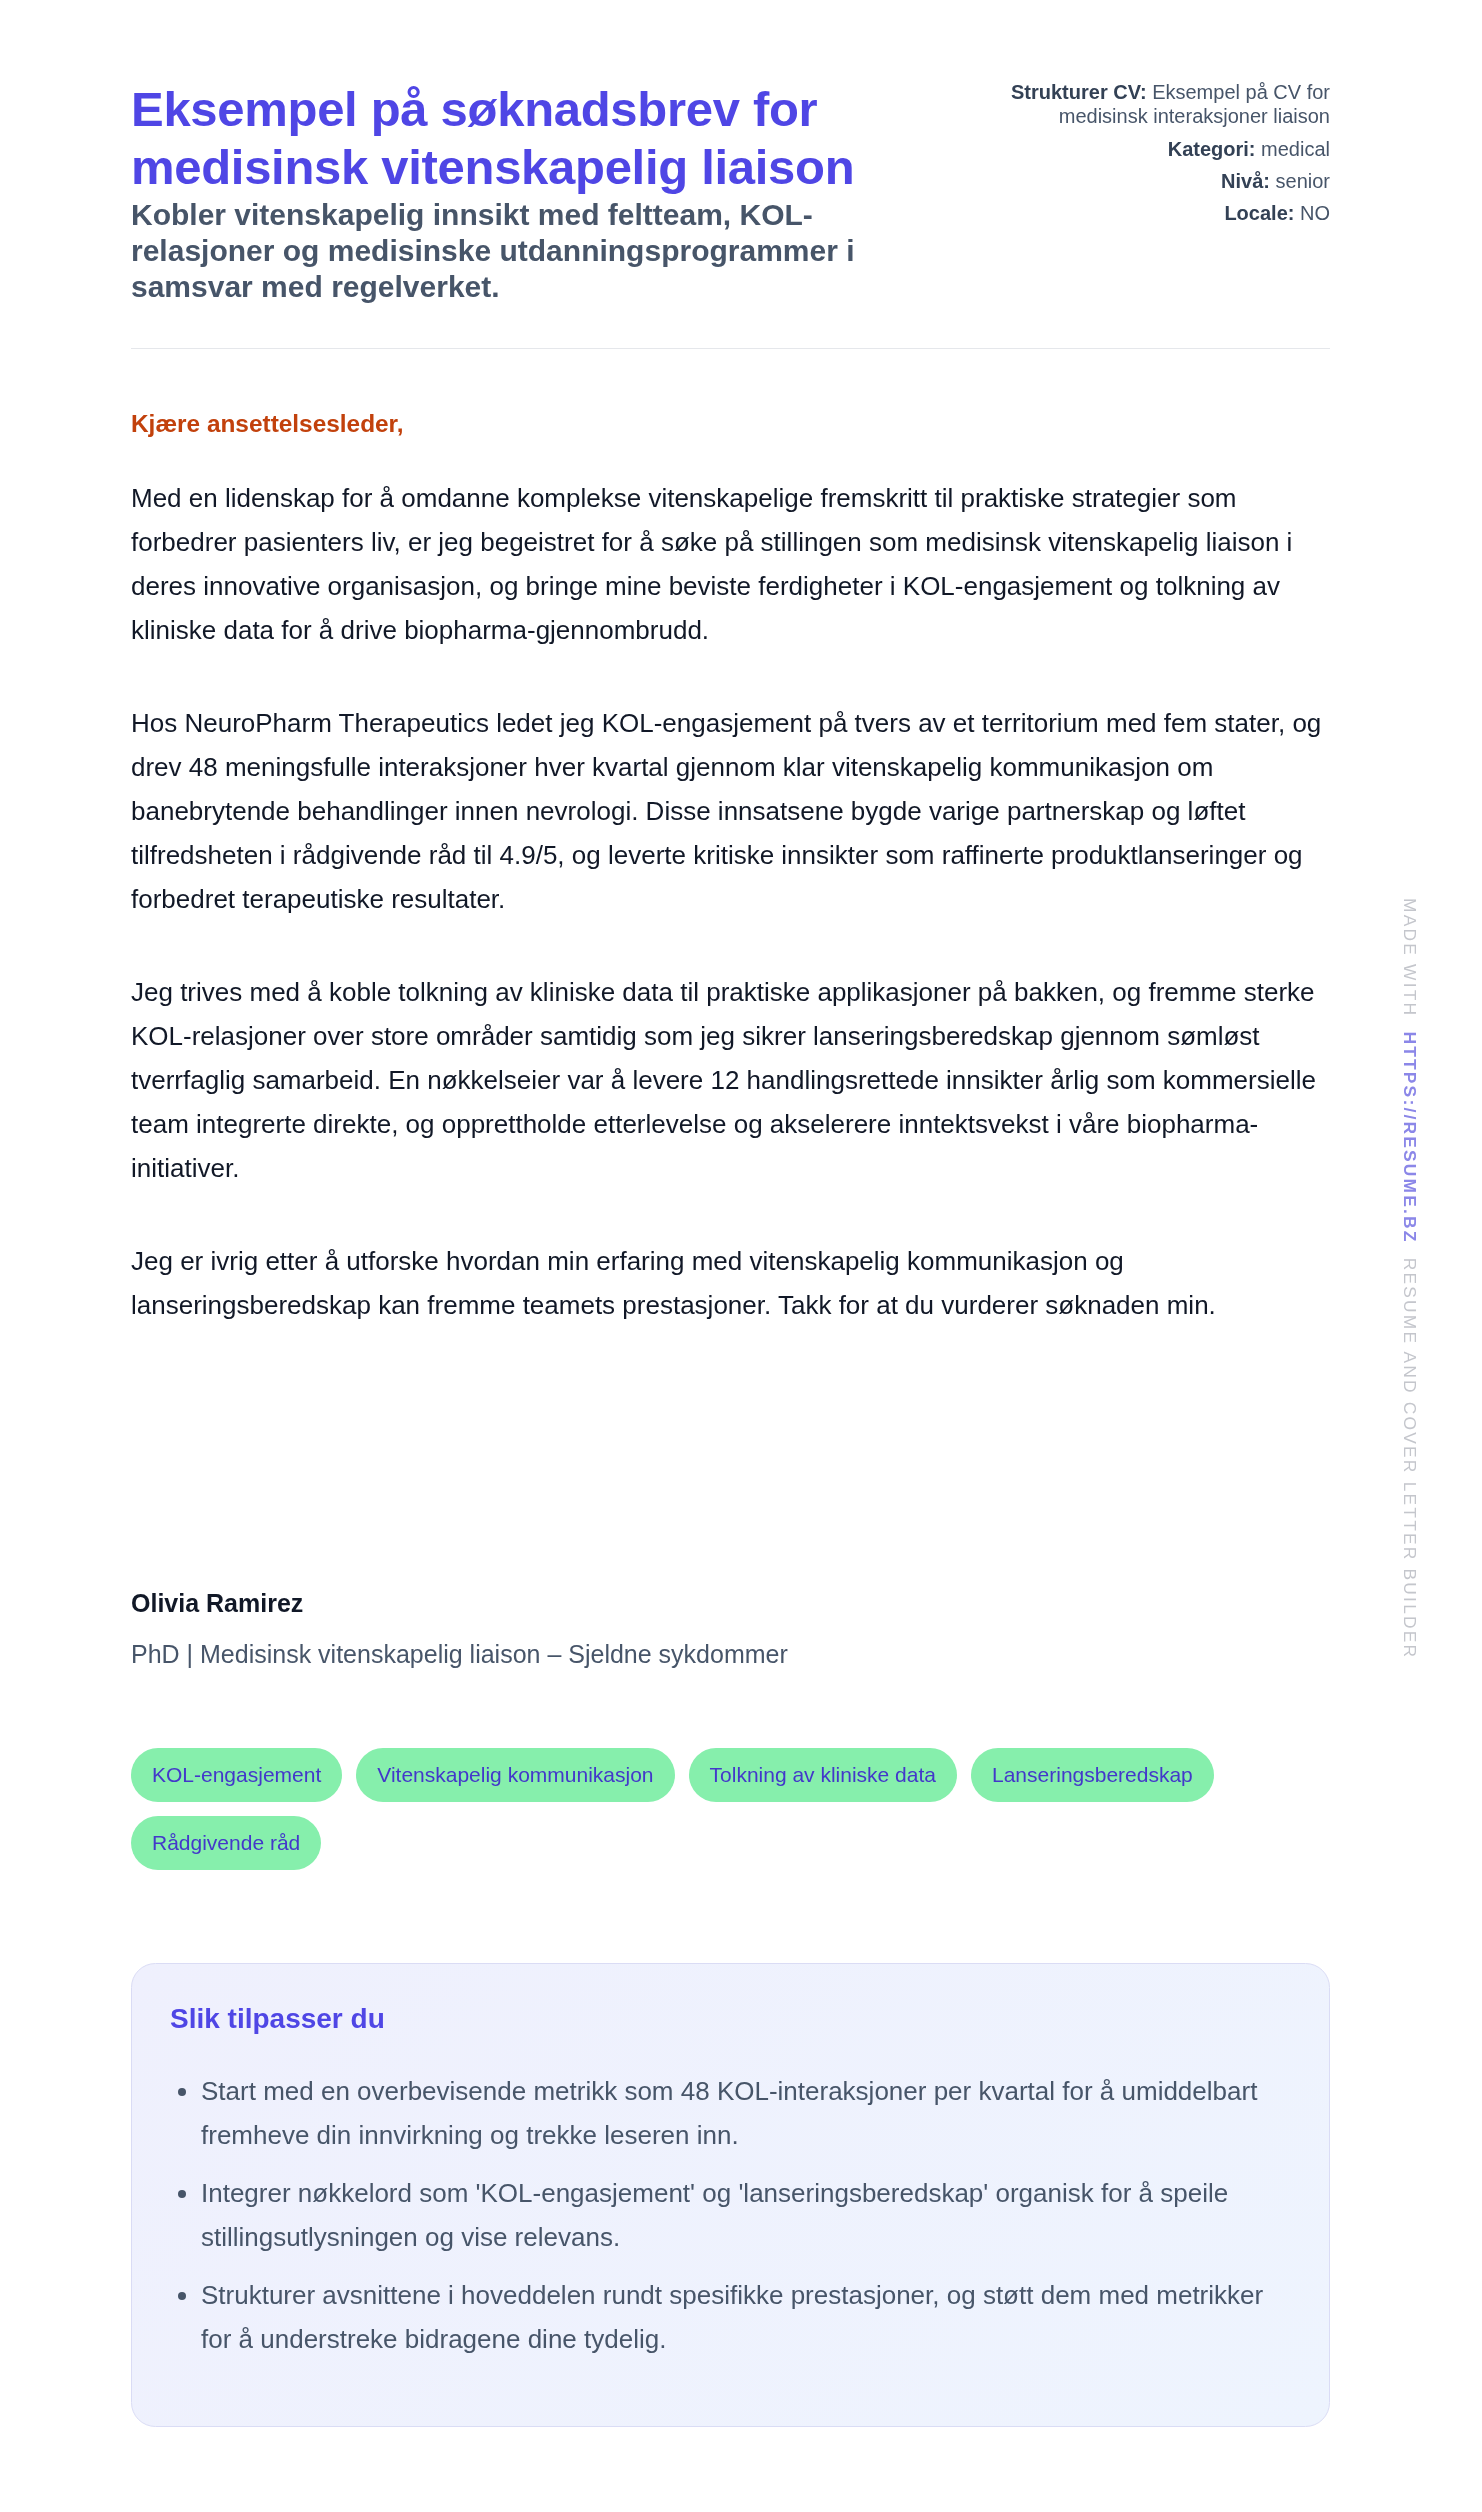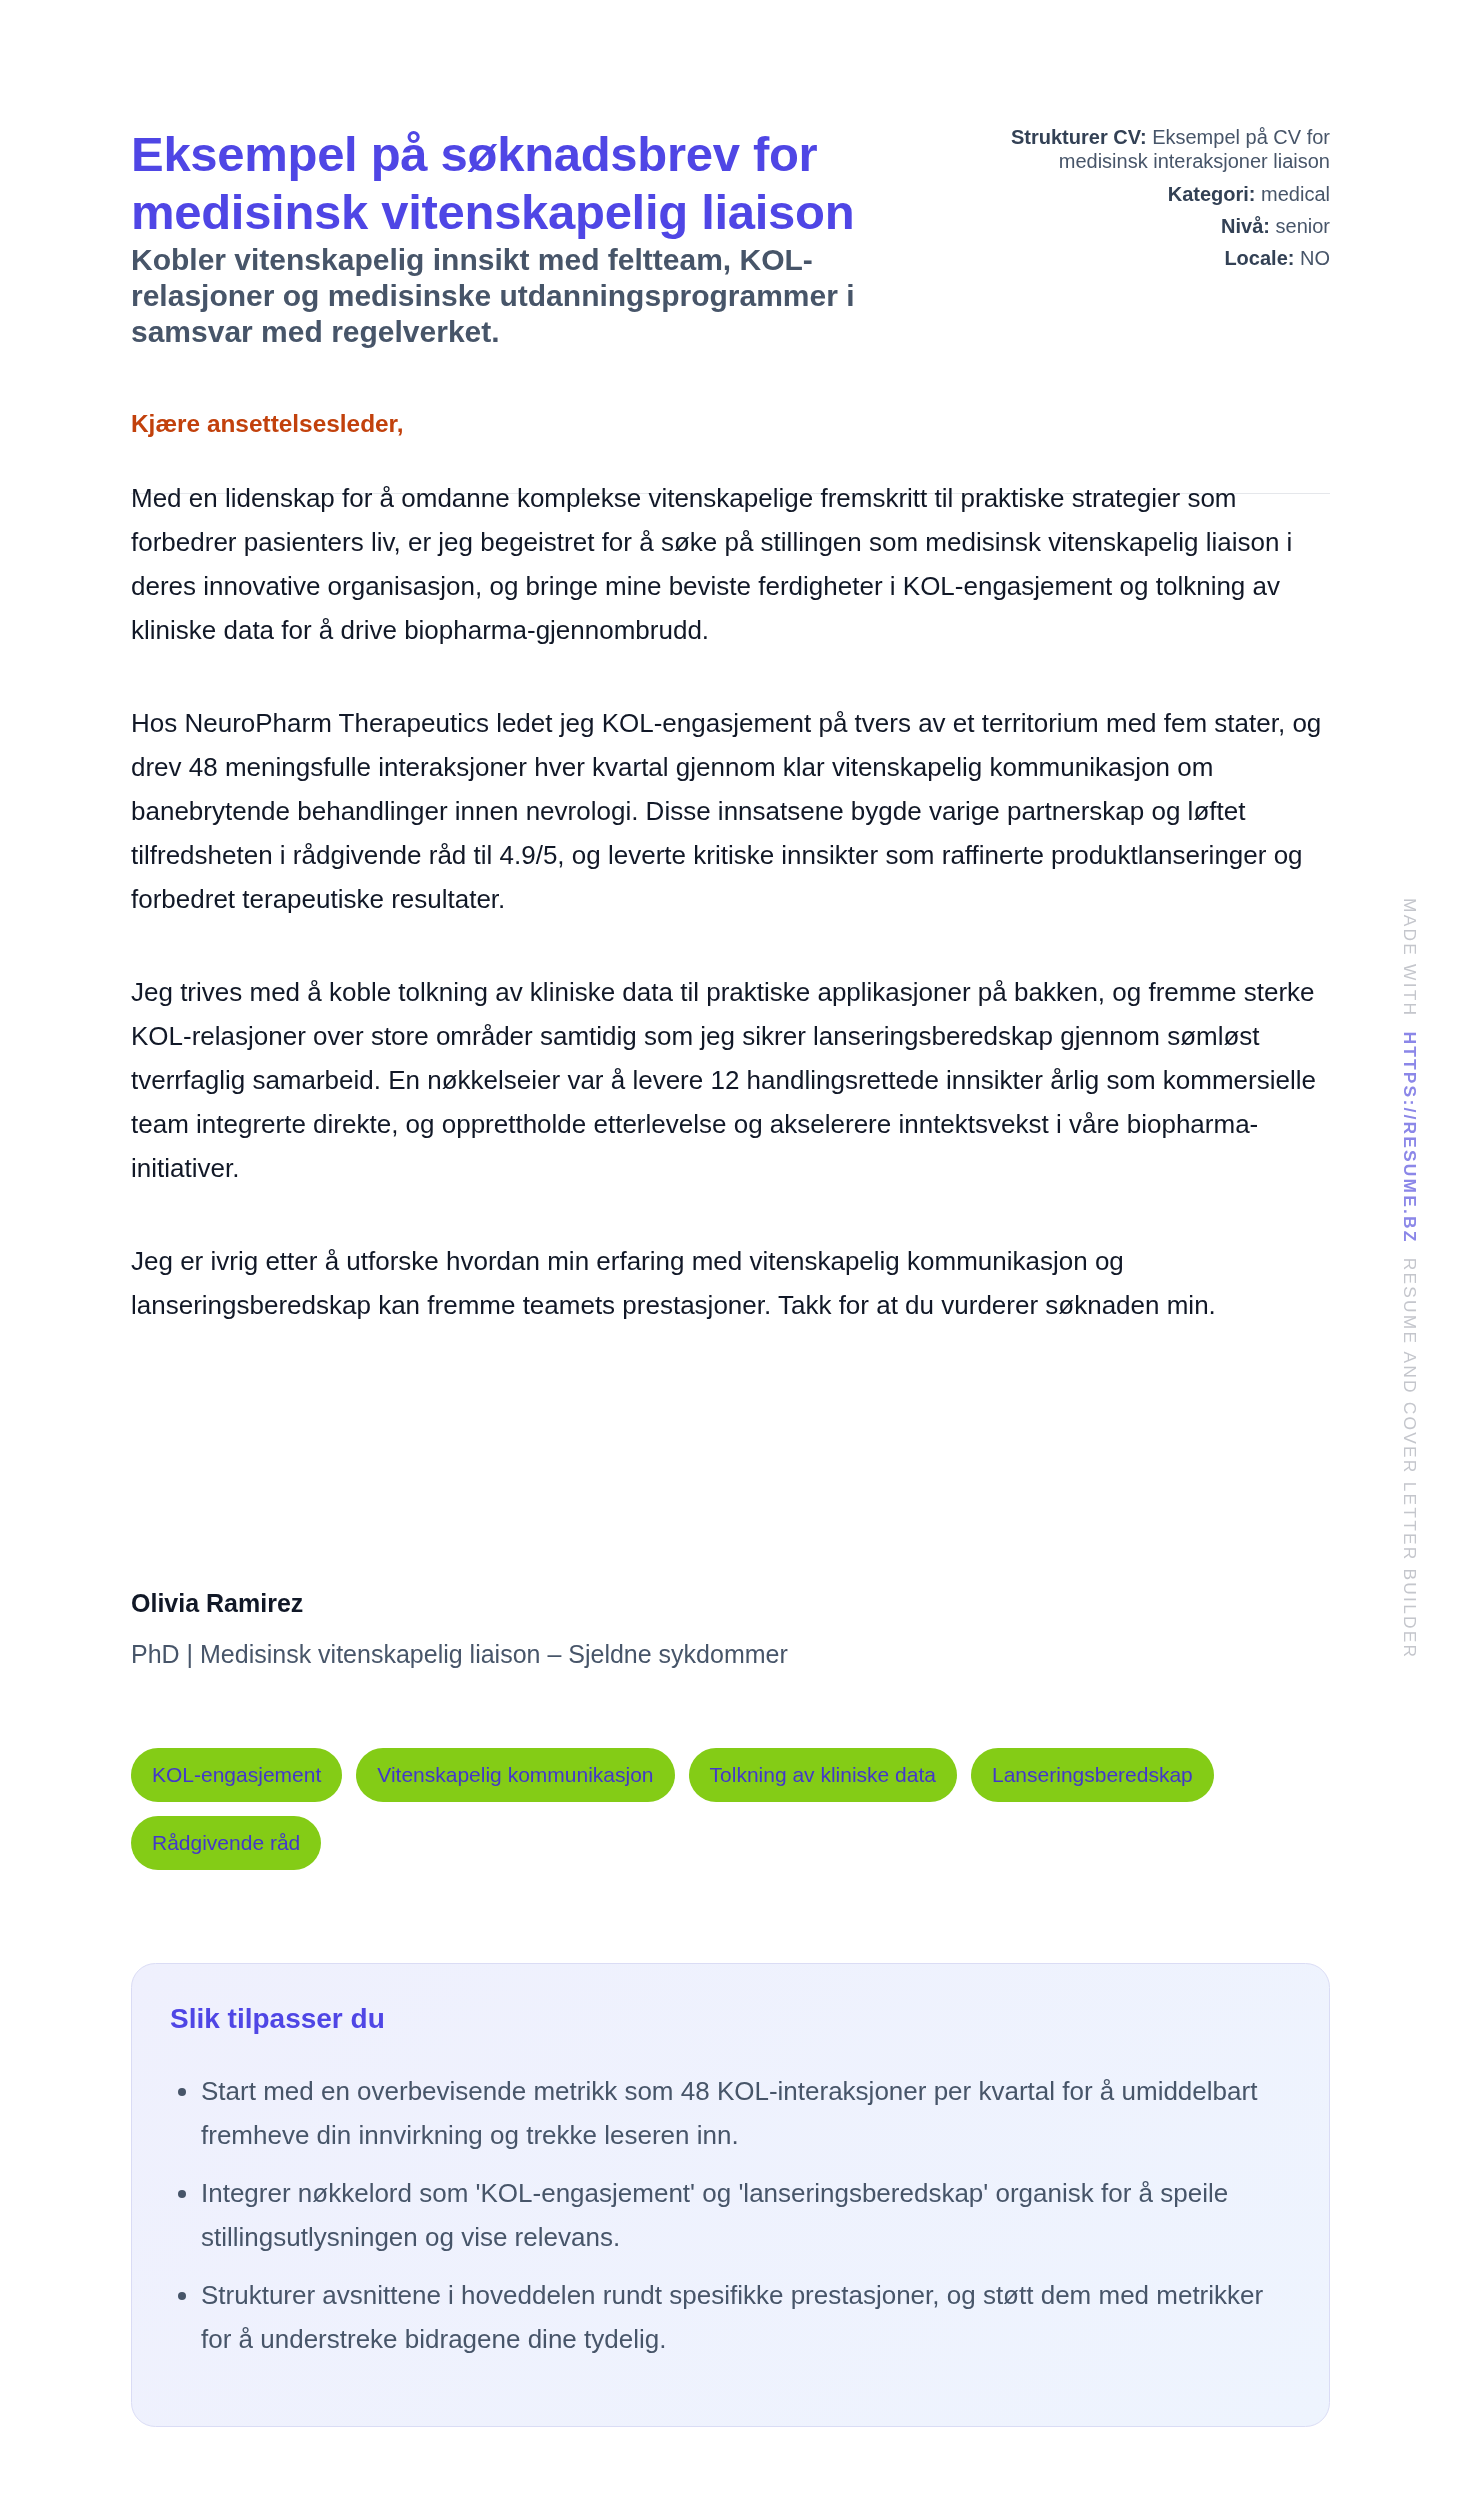--- a/index.html
+++ b/index.html
@@ -1,39 +1,39 @@
 <!DOCTYPE html>
 <html style="font-size:14px"><head>
 <meta charset="utf-8">
 <style>
   html, body { margin: 0; padding: 0; background: #ffffff; }
   body { width: 1483px; height: 2512px; position: relative; overflow: hidden;
          font-family: "Liberation Sans", "DejaVu Sans", sans-serif; color: #111827; }
   .page { position: absolute; left: 131px; top: 0; width: 1199px; }
 
-  .header { position: relative; height: 449px; border-bottom: 1.7px solid #e5e7eb; box-sizing: border-box; margin-top: 45px; }
+  .header { position: relative; height: 349px; border-bottom: 1.7px solid #e5e7eb; box-sizing: border-box; }
   .title { position: absolute; left: 0; top: 80px; width: 811px; margin: 0;
            font-size: 49px; line-height: 58px; font-weight: 700; color: #4f46e5; letter-spacing: -0.3px; }
   .subtitle { position: absolute; left: 0; top: 197px; width: 785px; margin: 0;
               font-size: 30px; line-height: 36px; font-weight: 700; color: #475569; }
   .meta { position: absolute; right: 0; top: 80px; width: 323px; text-align: right;
           font-size: 20px; line-height: 24.4px; color: #475569; }
   .meta .row { margin-bottom: 7.9px; }
   .meta .k { font-weight: 700; color: #334155; }
 
   .greeting { position: absolute; top: 410px; left: 0; font-size: 24.4px; font-weight: 700; color: #c2410c; margin: 0; }
   .body { position: absolute; top: 476px; left: 0; width: 1199px; }
   .body p { margin: 0 0 49px 0; font-size: 26px; line-height: 44px; color: #111827; }
 
   .sig { position: absolute; top: 1586px; left: 0; }
   .sig-name { font-size: 25px; font-weight: 700; color: #111827; line-height: 35px; }
   .sig-title { font-size: 25px; color: #475569; line-height: 35px; margin-top: 15.7px; }
 
   .tags { position: absolute; top: 1748px; left: 0; width: 1199px; display: flex; flex-wrap: wrap; gap: 14px 14px; }
-  .tag { background: #84cc16; color: #4338ca; font-size: 21px; line-height: 26px;
+  .tag { background: #86efac; color: #4338ca; font-size: 21px; line-height: 26px;
          padding: 14px 21px; border-radius: 28px; }
 
   .hint { position: absolute; top: 1963px; left: 0; width: 1199px; height: 464px; box-sizing: border-box;
           border: 1.7px solid #dadcf5; border-radius: 24.4px;
           background: linear-gradient(135deg, #eff0fd 0%, #eef4fe 100%); padding: 37px 38px; }
   .hint-title { font-size: 28px; font-weight: 700; color: #4f46e5; margin: 0 0 33px 0; line-height: 35px; }
   .hint ul { margin: 0; padding: 0 0 0 31px; }
   .hint li { font-size: 26px; line-height: 44px; color: #475569; margin-bottom: 14px; }
   .hint li::marker { color: #475569; }
 

